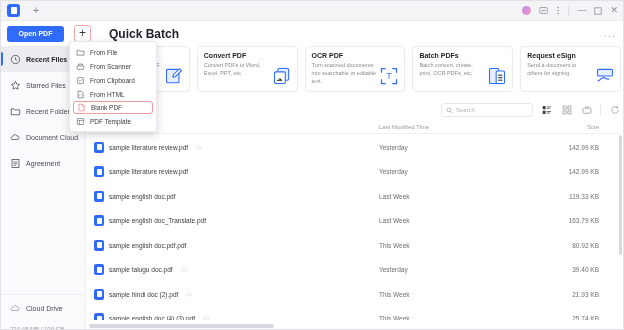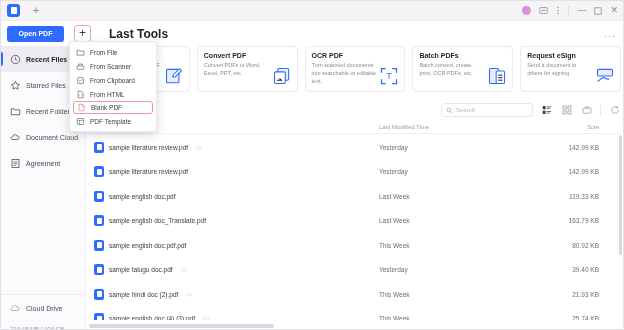--- a/index.html
+++ b/index.html
@@ -238,21 +238,21 @@
       <svg class="wicon" width="8" height="8" viewBox="0 0 10 10">
         <rect x="1" y="1" width="8" height="8" fill="none" stroke="#8d8d95" stroke-width="1"></rect>
       </svg>
       <div class="wicon">✕</div>
     </div>
   </div>
 
   <div class="toprow">
     <div class="openpdf">Open PDF</div>
     <div class="plusbtn">+</div>
-    <div class="qt-title">Last Tools</div>
+    <div class="qt-title">Quick Batch</div>
   </div>
   <div class="qt-more">···</div>
 
   <div class="sidebar">
 
     <div class="side-item active">
       <span class="side-ico">
         <svg width="11" height="11" viewBox="0 0 14 14">
             <circle cx="7" cy="7" r="5.3" fill="none" stroke="#4a4a55" stroke-width="1"></circle>
             <path d="M7 4.2V7l2 1.3" fill="none" stroke="#4a4a55" stroke-width="1"></path>

